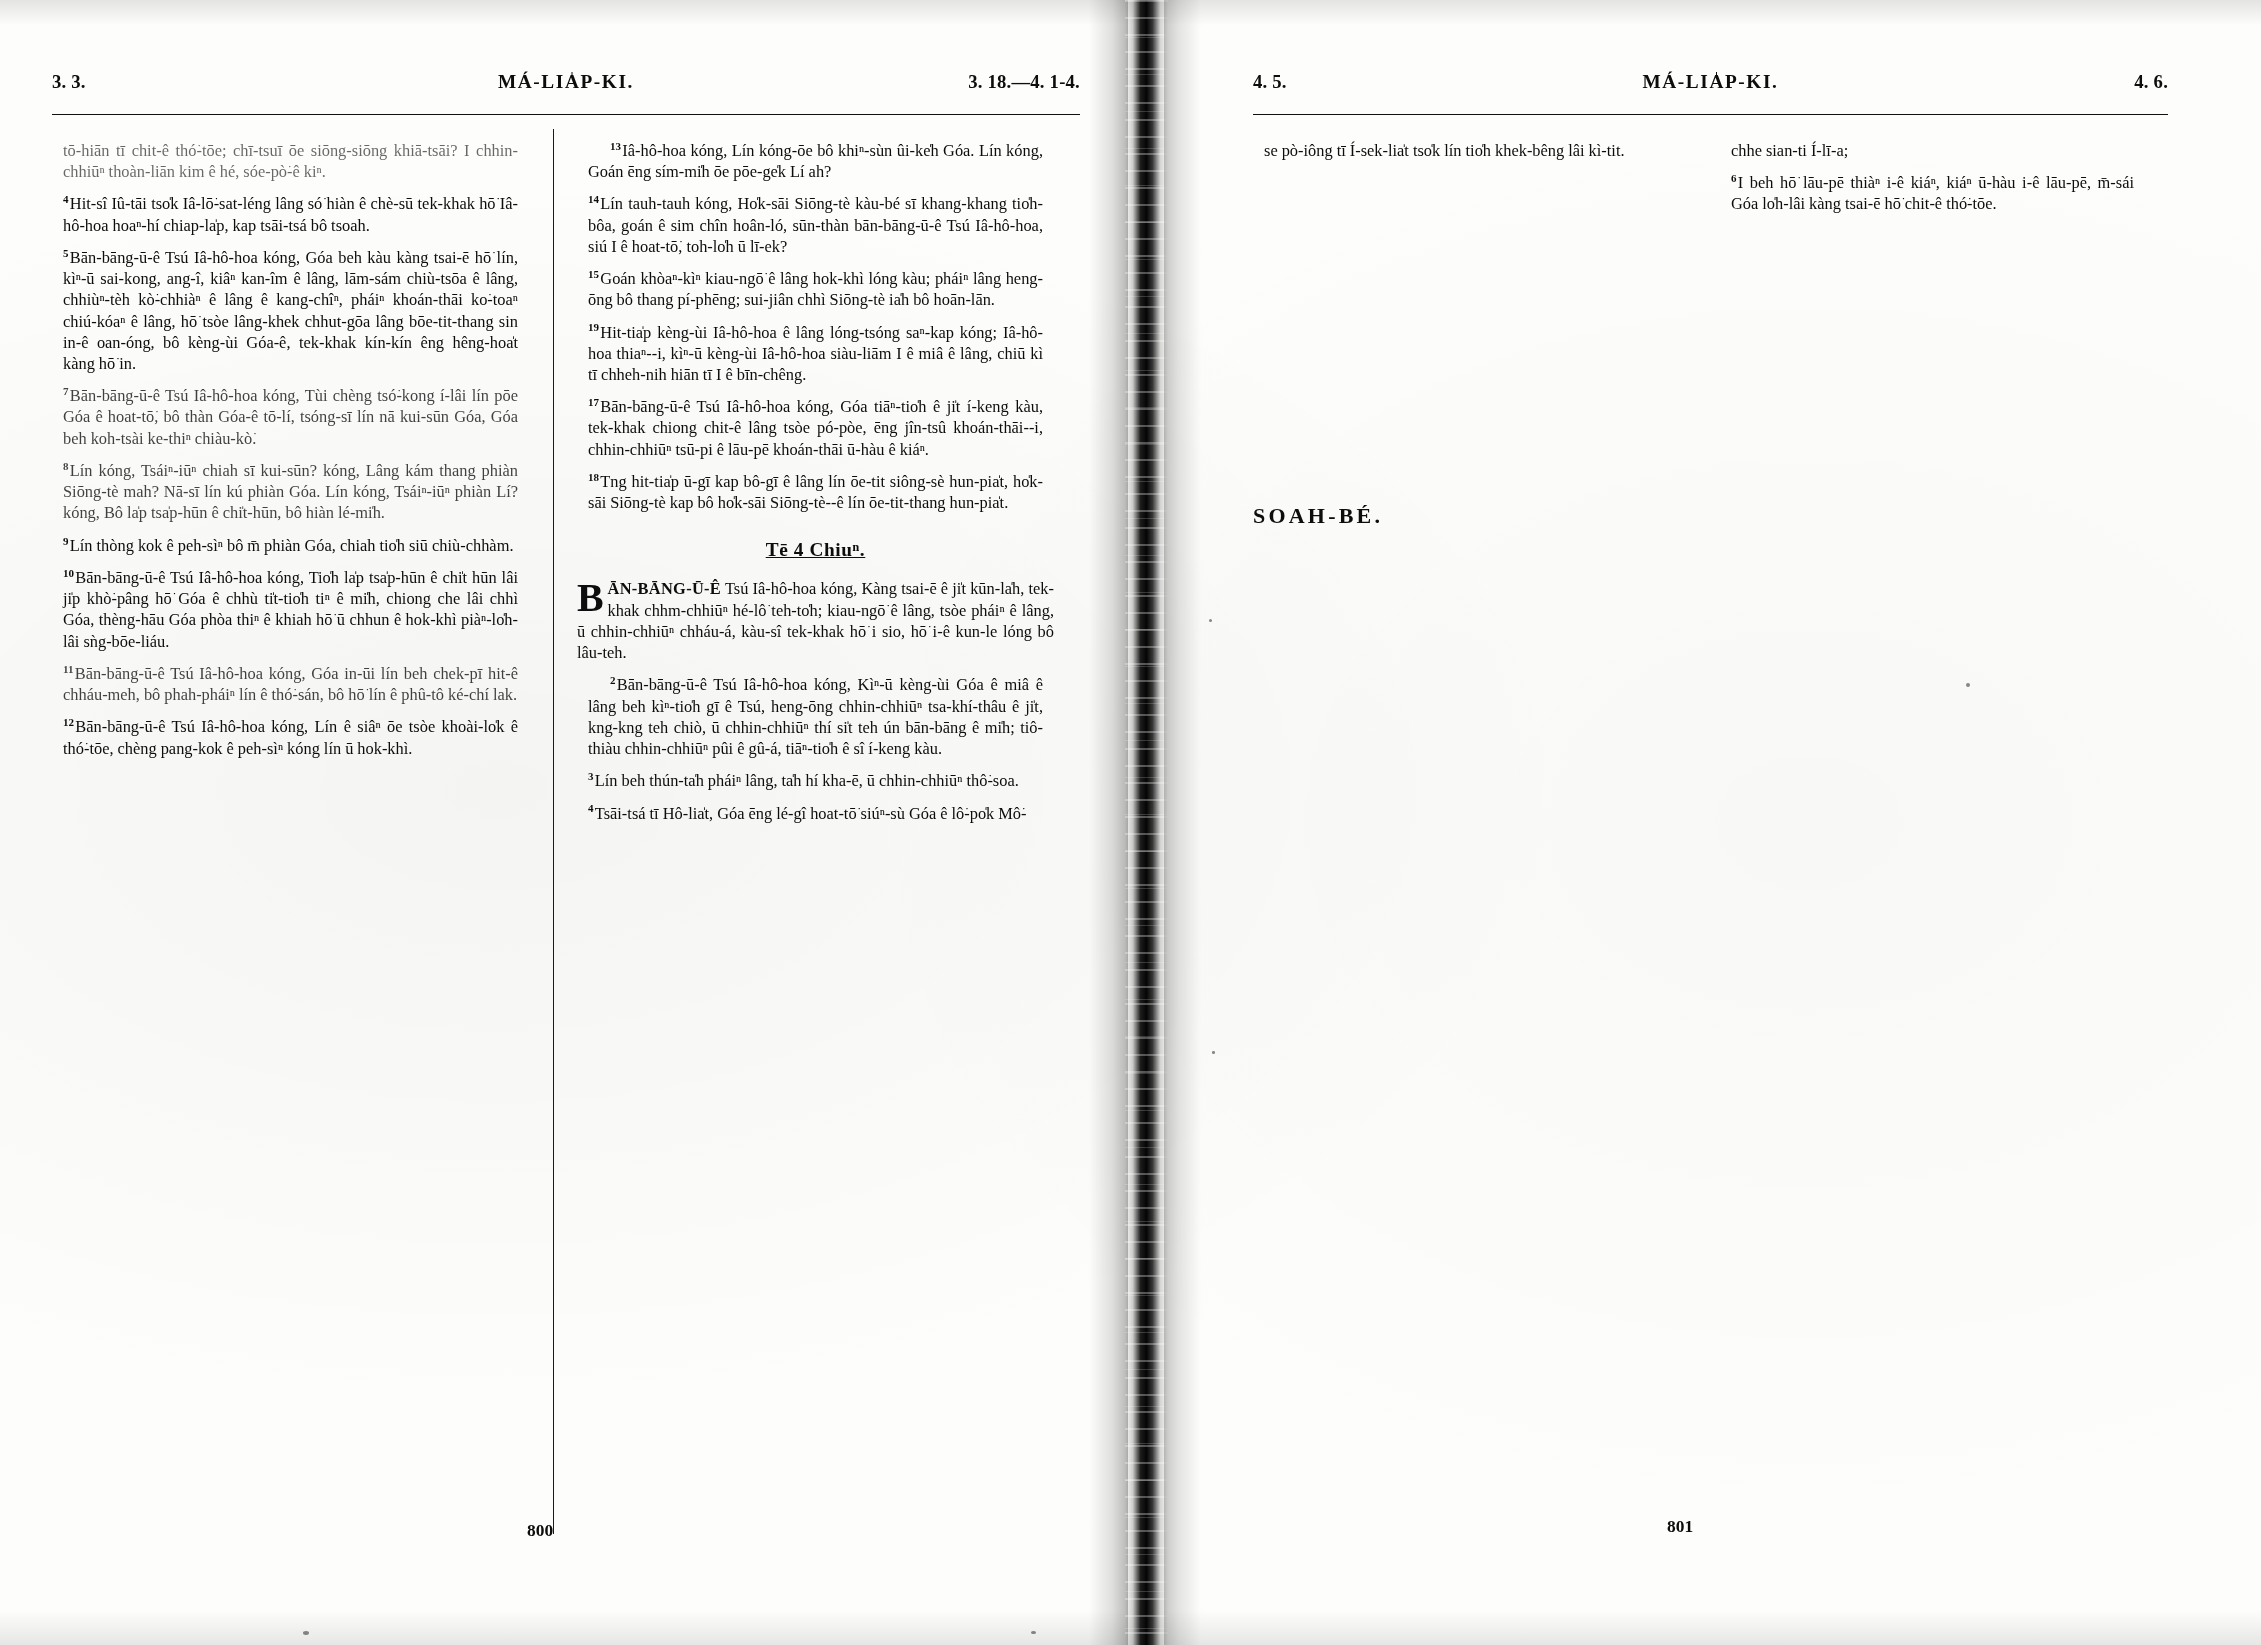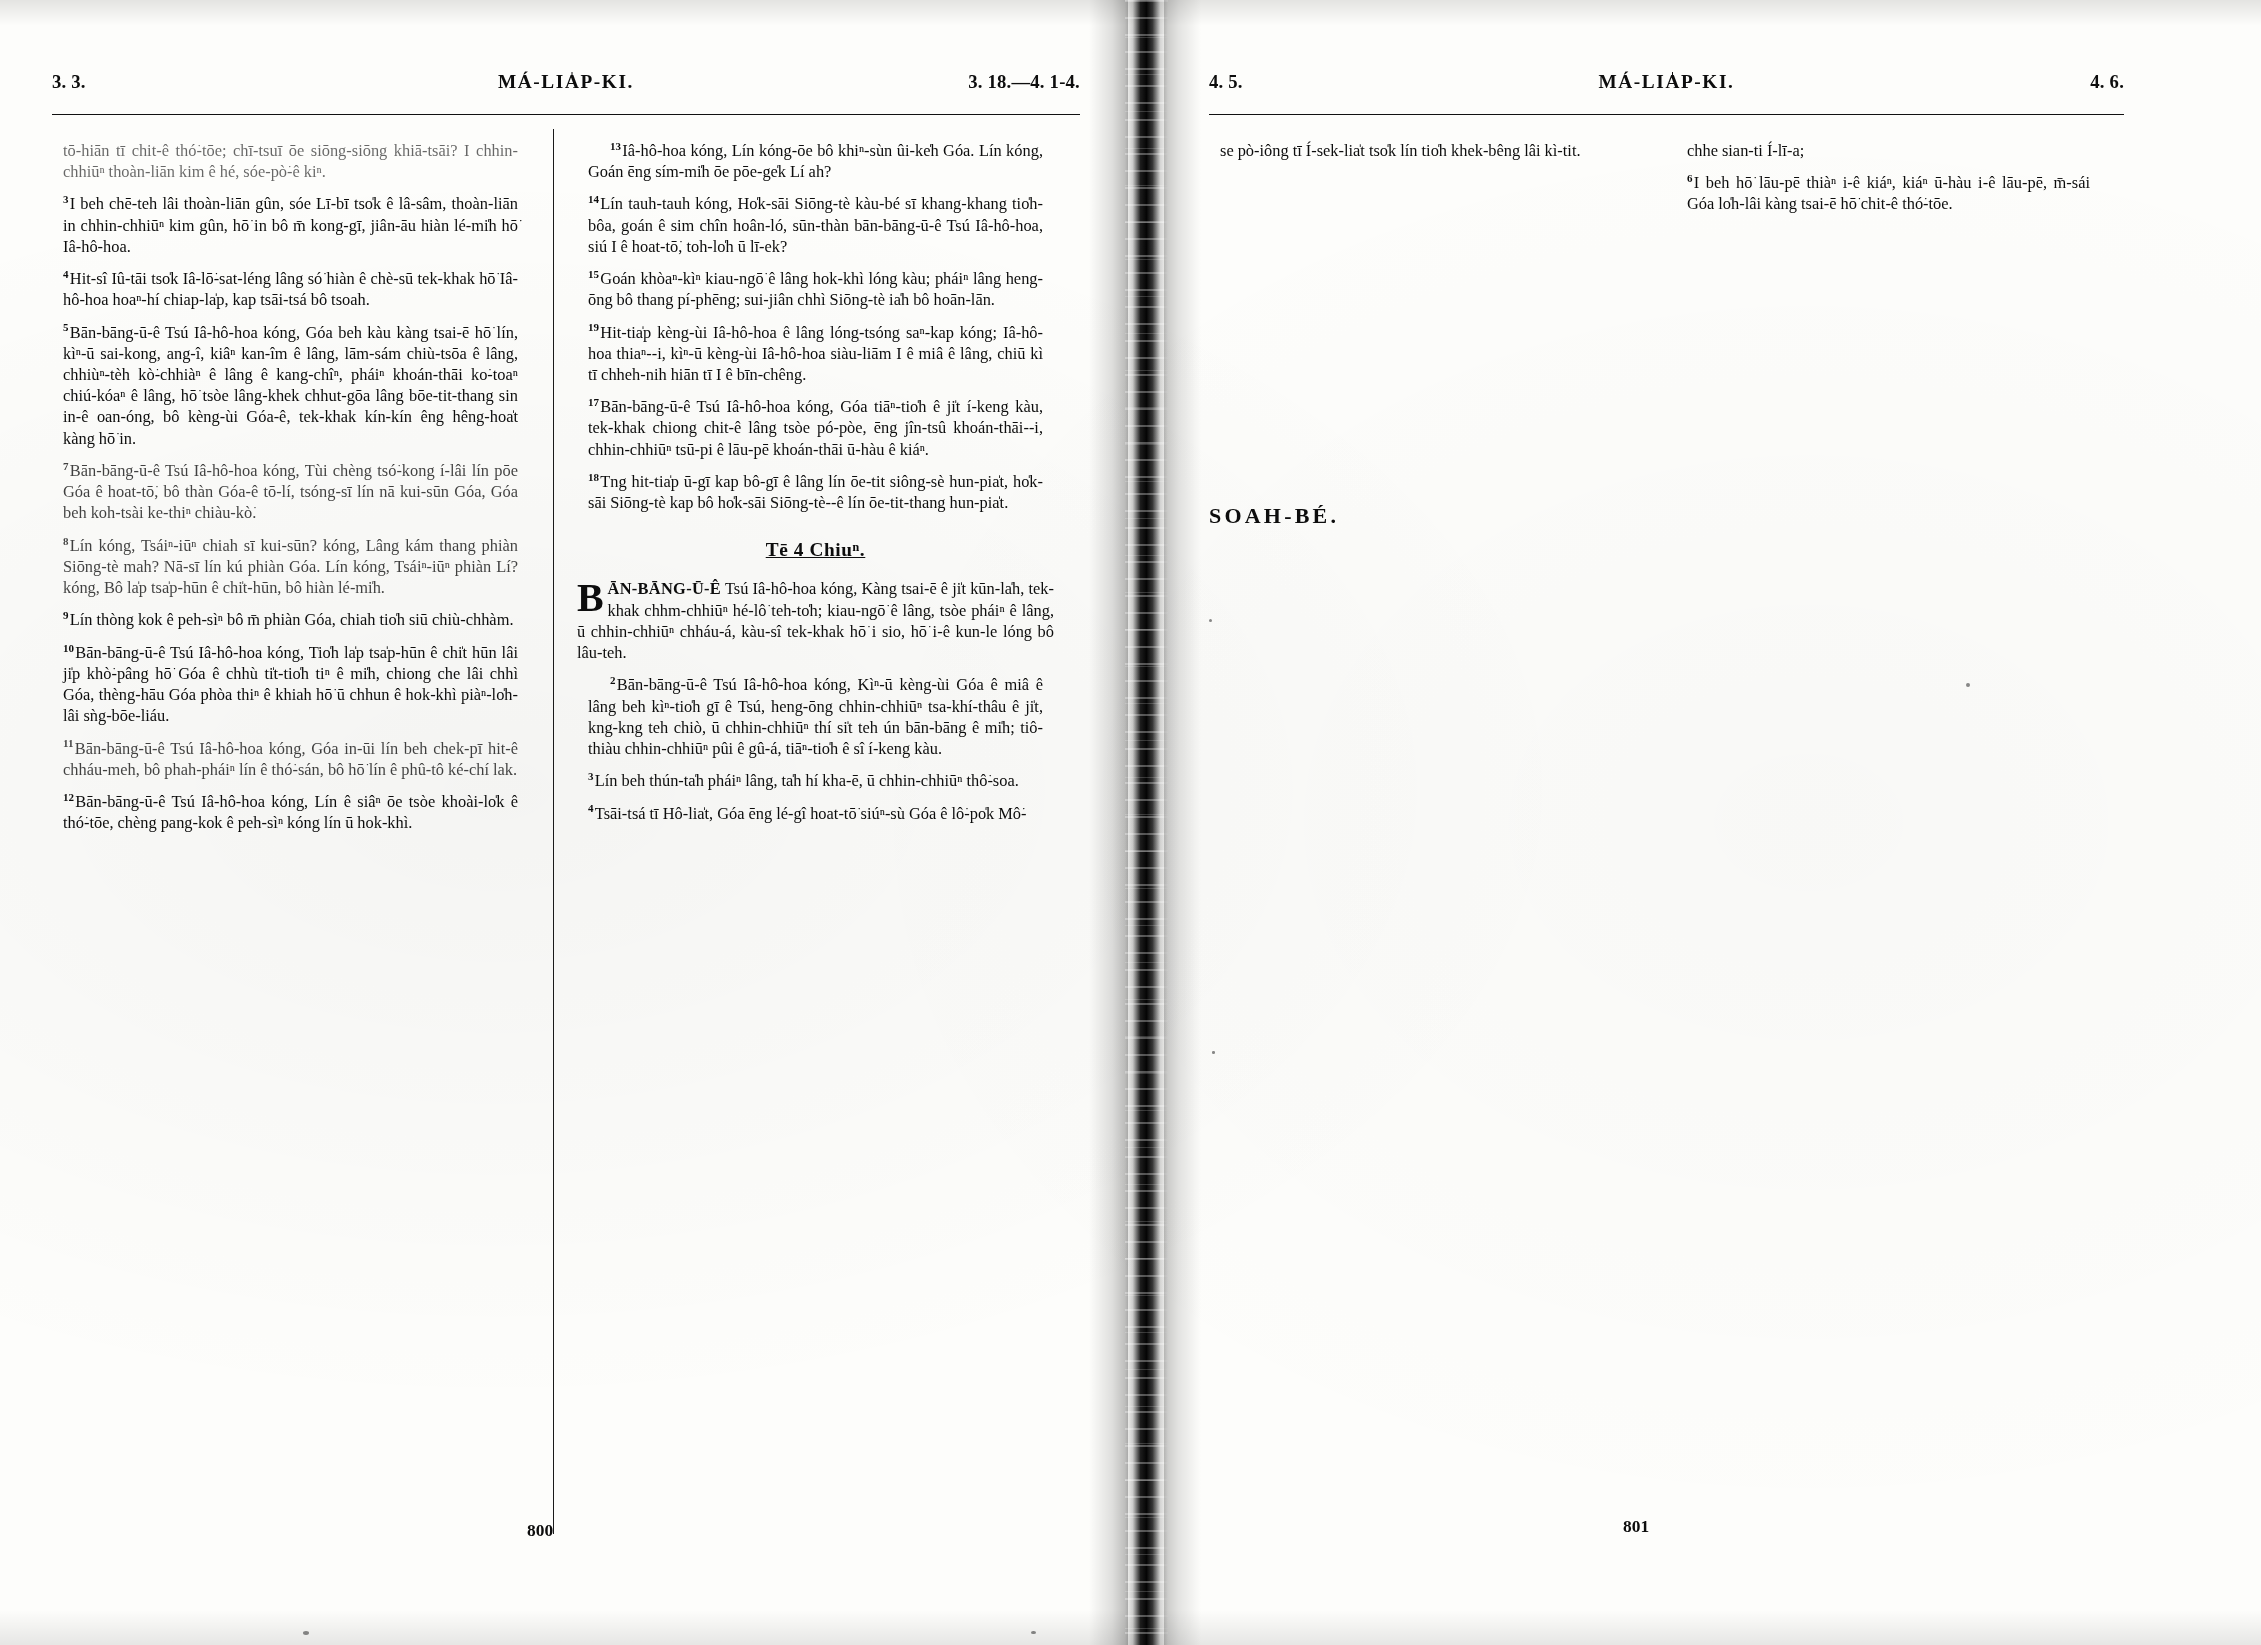--- a/index.html
+++ b/index.html
@@ -79,21 +79,21 @@
     background: linear-gradient(to left, rgba(0,0,0,0) 0%, rgba(0,0,0,0.10) 60%, rgba(0,0,0,0.22) 100%);
   }
 
   
   .page {
     position: absolute;
     top: 0;
     height: 1645px;
   }
   .page-left  { left: 0px;    width: 1134px; }
-  .page-right { left: 1096px; width: 1101px; }
+  .page-right { left: 1140px; width: 1101px; }
 
   .page-inner-left {
     position: absolute;
     left: 52px;
     top: 71px;
     width: 1028px;
   }
   .page-inner-right {
     position: absolute;
     left: 113px;
@@ -250,21 +250,20 @@
       <span class="folio-l">3. 3.</span>
       <span class="book">MÁ-LIA̍P-KI.</span>
       <span class="folio-r">3. 18.—4. 1-4.</span>
     </div>
     <hr class="rule">
 
     <div class="cols">
 
       <div class="col">
         <p class="tx faded"><span>tō-hiān tī chit-ê thó͘-tōe; chī-tsuī ōe siōng-siōng khiā-tsāi? I chhin-chhiūⁿ thoàn-liān kim ê hé, sóe-pò͘-ê kiⁿ.</span></p>
-        <p class="tx ind"><sup class="vn">3</sup><span>I beh chē-teh lâi thoàn-liān gûn, sóe Lī-bī tso̍k ê lâ-sâm, thoàn-liān in chhin-chhiūⁿ kim gûn, hō͘ in bô m̄ kong-gī, jiân-āu hiàn lé-mi̍h hō͘ Iâ-hô-hoa.</span></p>
         <p class="tx ind"><sup class="vn">4</sup><span>Hit-sî Iû-tāi tso̍k Iâ-lō͘-sat-léng lâng só͘ hiàn ê chè-sū tek-khak hō͘ Iâ-hô-hoa hoaⁿ-hí chiap-la̍p, kap tsāi-tsá bô tsoah.</span></p>
         <p class="tx ind"><sup class="vn">5</sup><span>Bān-bāng-ū-ê Tsú Iâ-hô-hoa kóng, Góa beh kàu kàng tsai-ē hō͘ lín, kìⁿ-ū sai-kong, ang-î, kiâⁿ kan-îm ê lâng, lām-sám chiù-tsōa ê lâng, chhiùⁿ-tèh kò͘-chhiàⁿ ê lâng ê kang-chîⁿ, pháiⁿ khoán-thāi ko͘-toaⁿ chiú-kóaⁿ ê lâng, hō͘ tsòe lâng-khek chhut-gōa lâng bōe-tit-thang sin in-ê oan-óng, bô kèng-ùi Góa-ê, tek-khak kín-kín êng hêng-hoa̍t kàng hō͘ in.</span></p>
         <p class="tx ind faded2"><sup class="vn">7</sup><span>Bān-bāng-ū-ê Tsú Iâ-hô-hoa kóng, Tùi chèng tsó͘-kong í-lâi lín pōe Góa ê hoat-tō͘, bô thàn Góa-ê tō-lí, tsóng-sī lín nā kui-sūn Góa, Góa beh koh-tsài ke-thiⁿ chiàu-kò͘.</span></p>
         <p class="tx ind faded2"><sup class="vn">8</sup><span>Lín kóng, Tsáiⁿ-iūⁿ chiah sī kui-sūn? kóng, Lâng kám thang phiàn Siōng-tè mah? Nā-sī lín kú phiàn Góa. Lín kóng, Tsáiⁿ-iūⁿ phiàn Lí? kóng, Bô la̍p tsa̍p-hūn ê chi̍t-hūn, bô hiàn lé-mi̍h.</span></p>
         <p class="tx ind"><sup class="vn">9</sup><span>Lín thòng kok ê peh-sìⁿ bô m̄ phiàn Góa, chiah tio̍h siū chiù-chhàm.</span></p>
         <p class="tx ind"><sup class="vn">10</sup><span>Bān-bāng-ū-ê Tsú Iâ-hô-hoa kóng, Tio̍h la̍p tsa̍p-hūn ê chi̍t hūn lâi ji̍p khò͘-pâng hō͘ Góa ê chhù ti̍t-tio̍h tiⁿ ê mi̍h, chiong che lâi chhì Góa, thèng-hāu Góa phòa thiⁿ ê khiah hō͘ ū chhun ê hok-khì piàⁿ-lo̍h-lâi sǹg-bōe-liáu.</span></p>
         <p class="tx ind faded2"><sup class="vn">11</sup><span>Bān-bāng-ū-ê Tsú Iâ-hô-hoa kóng, Góa in-ūi lín beh chek-pī hit-ê chháu-meh, bô phah-pháiⁿ lín ê thó͘-sán, bô hō͘ lín ê phû-tô ké-chí lak.</span></p>
         <p class="tx ind"><sup class="vn">12</sup><span>Bān-bāng-ū-ê Tsú Iâ-hô-hoa kóng, Lín ê siâⁿ ōe tsòe khoài-lo̍k ê thó͘-tōe, chèng pang-kok ê peh-sìⁿ kóng lín ū hok-khì.</span></p>
         <p class="tx ind"><sup class="vn"></sup><span></span></p>
         <div class="col-rule"></div>

